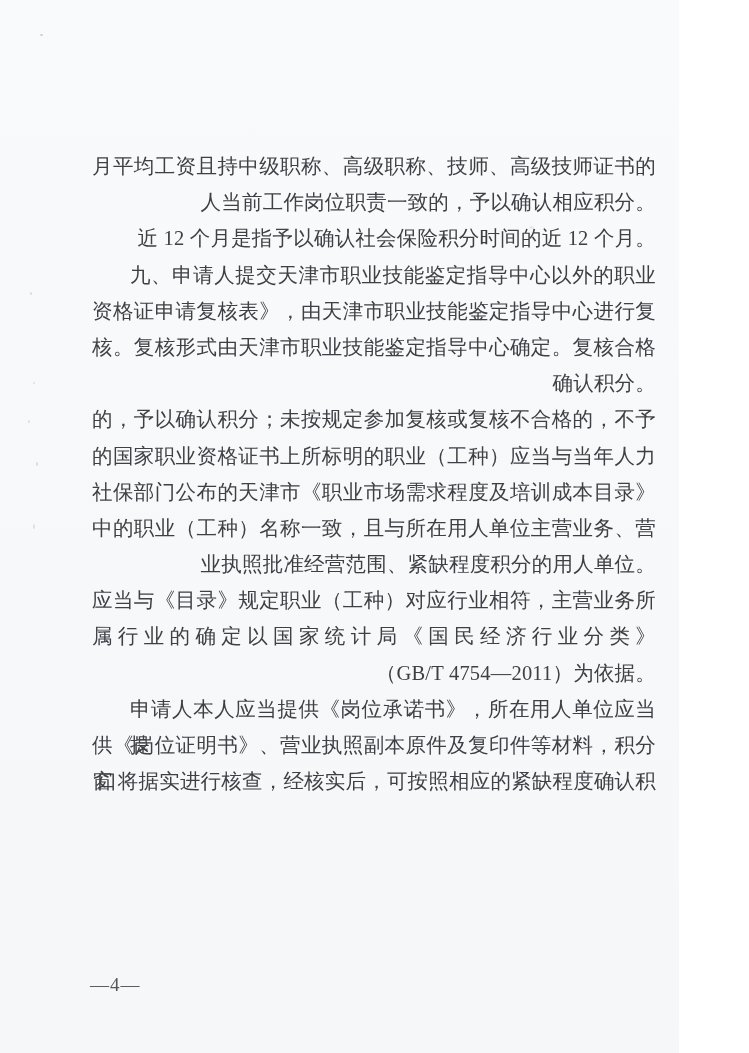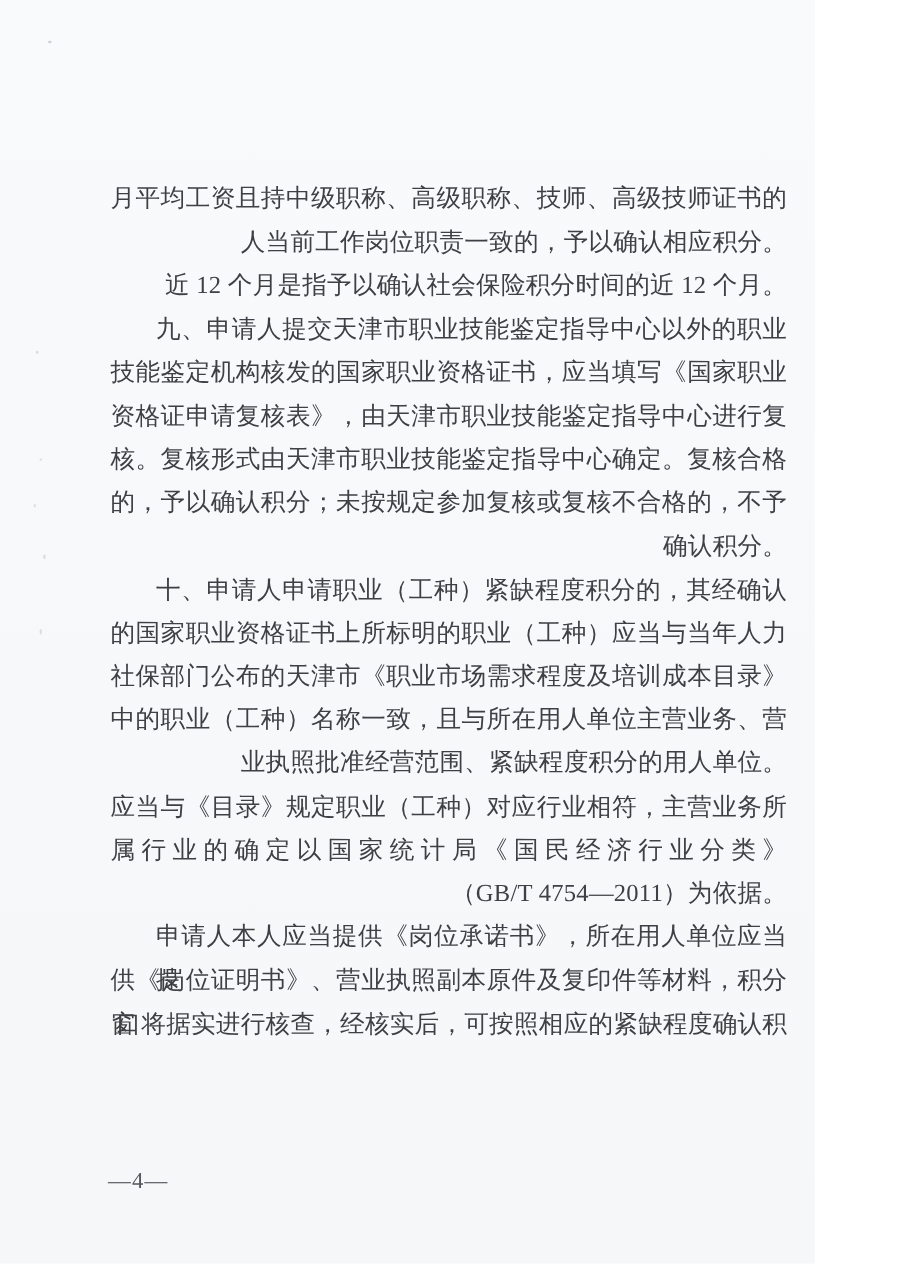--- a/index.html
+++ b/index.html
@@ -65,26 +65,24 @@
 </head>
 <body>
 
 <div class="page">
 
   <div class="text-block" id="lines-container">
       <div class="line j">月平均工资且持中级职称、高级职称、技师、高级技师证书的</div>
       <div class="line l">人当前工作岗位职责一致的，予以确认相应积分。</div>
       <div class="line l indent">近 12 个月是指予以确认社会保险积分时间的近 12 个月。</div>
       <div class="line j indent">九、申请人提交天津市职业技能鉴定指导中心以外的职业</div>
-      <div class="line j">技能鉴定机构核发的国家职业资格证书，应当填写《国家职业</div>
       <div class="line j">资格证申请复核表》，由天津市职业技能鉴定指导中心进行复</div>
       <div class="line j">核。复核形式由天津市职业技能鉴定指导中心确定。复核合格</div>
+      <div class="line l">确认积分。</div>
       <div class="line j">的，予以确认积分；未按规定参加复核或复核不合格的，不予</div>
-      <div class="line l">确认积分。</div>
-      <div class="line j indent">十、申请人申请职业（工种）紧缺程度积分的，其经确认</div>
       <div class="line j">的国家职业资格证书上所标明的职业（工种）应当与当年人力</div>
       <div class="line j">社保部门公布的天津市《职业市场需求程度及培训成本目录》</div>
       <div class="line j">中的职业（工种）名称一致，且与所在用人单位主营业务、营</div>
       <div class="line l">业执照批准经营范围、紧缺程度积分的用人单位。</div>
       <div class="line j">应当与《目录》规定职业（工种）对应行业相符，主营业务所</div>
       <div class="line j">属行业的确定以国家统计局《国民经济行业分类》</div>
       <div class="line l">（GB/T 4754—2011）为依据。</div>
       <div class="line j indent">申请人本人应当提供《岗位承诺书》，所在用人单位应当提</div>
       <div class="line j">供《岗位证明书》、营业执照副本原件及复印件等材料，积分窗</div>
       <div class="line l">口将据实进行核查，经核实后，可按照相应的紧缺程度确认积</div>

